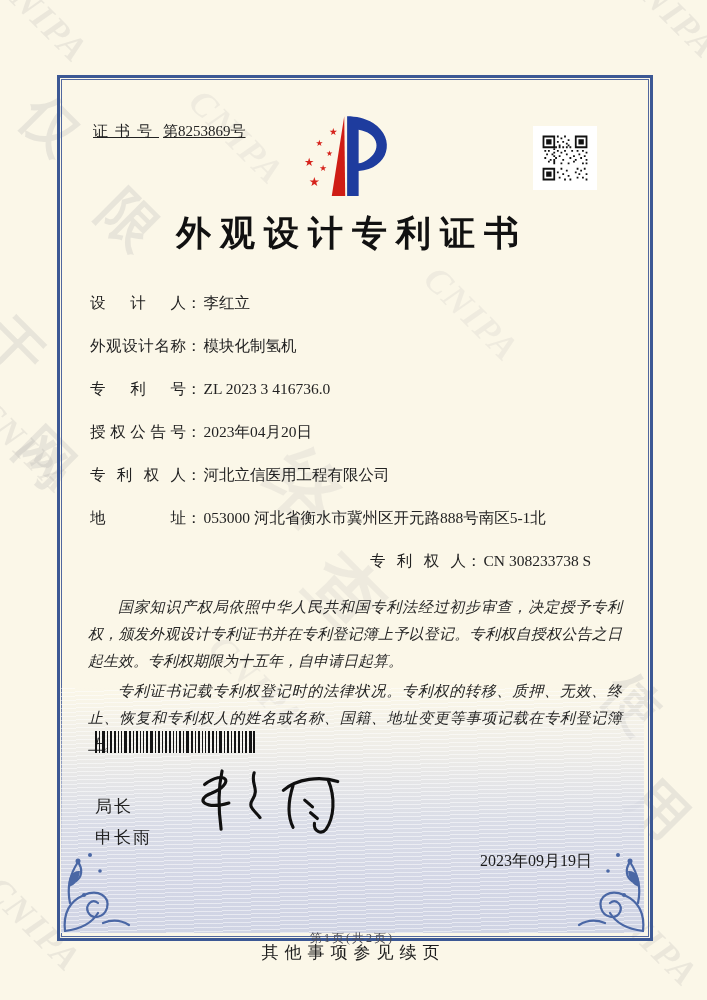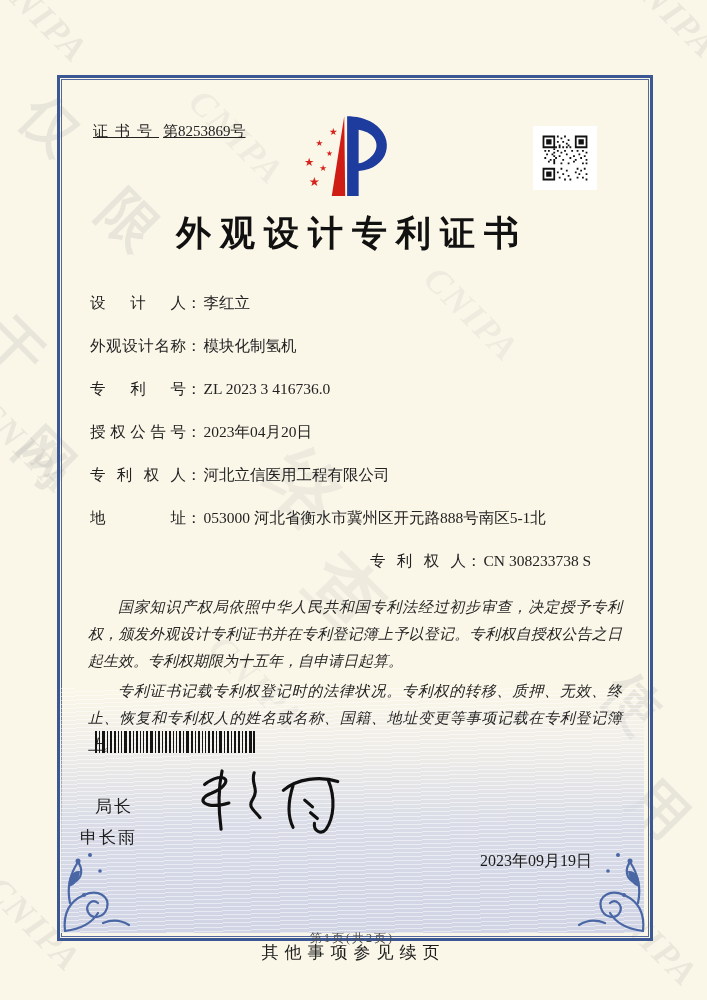--- a/index.html
+++ b/index.html
@@ -44,21 +44,21 @@
   .grant2{position:absolute;left:280px;top:0;}
 
   .paras{position:absolute;left:88px;top:594px;width:534px;font-size:15px;line-height:27px;
          text-align:justify;color:#262626;}
   .paras p{margin:0 0 3px 0;text-indent:2em;font-style:italic;}
 
   .barcode{position:absolute;left:95px;top:731px;}
 
   .sig-title{position:absolute;left:95px;top:795px;font-size:17px;letter-spacing:2px;
              font-family:"Liberation Sans","DejaVu Sans",sans-serif;}
-  .sig-name{position:absolute;left:80px;top:826px;font-size:17px;letter-spacing:2px;
+  .sig-name{position:absolute;left:95px;top:826px;font-size:17px;letter-spacing:2px;
             font-family:"Liberation Sans","DejaVu Sans",sans-serif;}
   .sig-hand{position:absolute;left:190px;top:760px;}
 
   .issue-date{position:absolute;left:480px;top:851px;font-size:16px;color:#1c1c1c;}
   .page-info{position:absolute;left:57px;top:905px;width:590px;text-align:center;
              font-size:12px;color:#4c4c55;letter-spacing:2px;margin-top:25px;}
   .footer-note{position:absolute;left:0;top:941px;width:707px;text-align:center;
                font-size:17px;letter-spacing:6px;color:#1d1d1d;}
 </style>
 </head>

